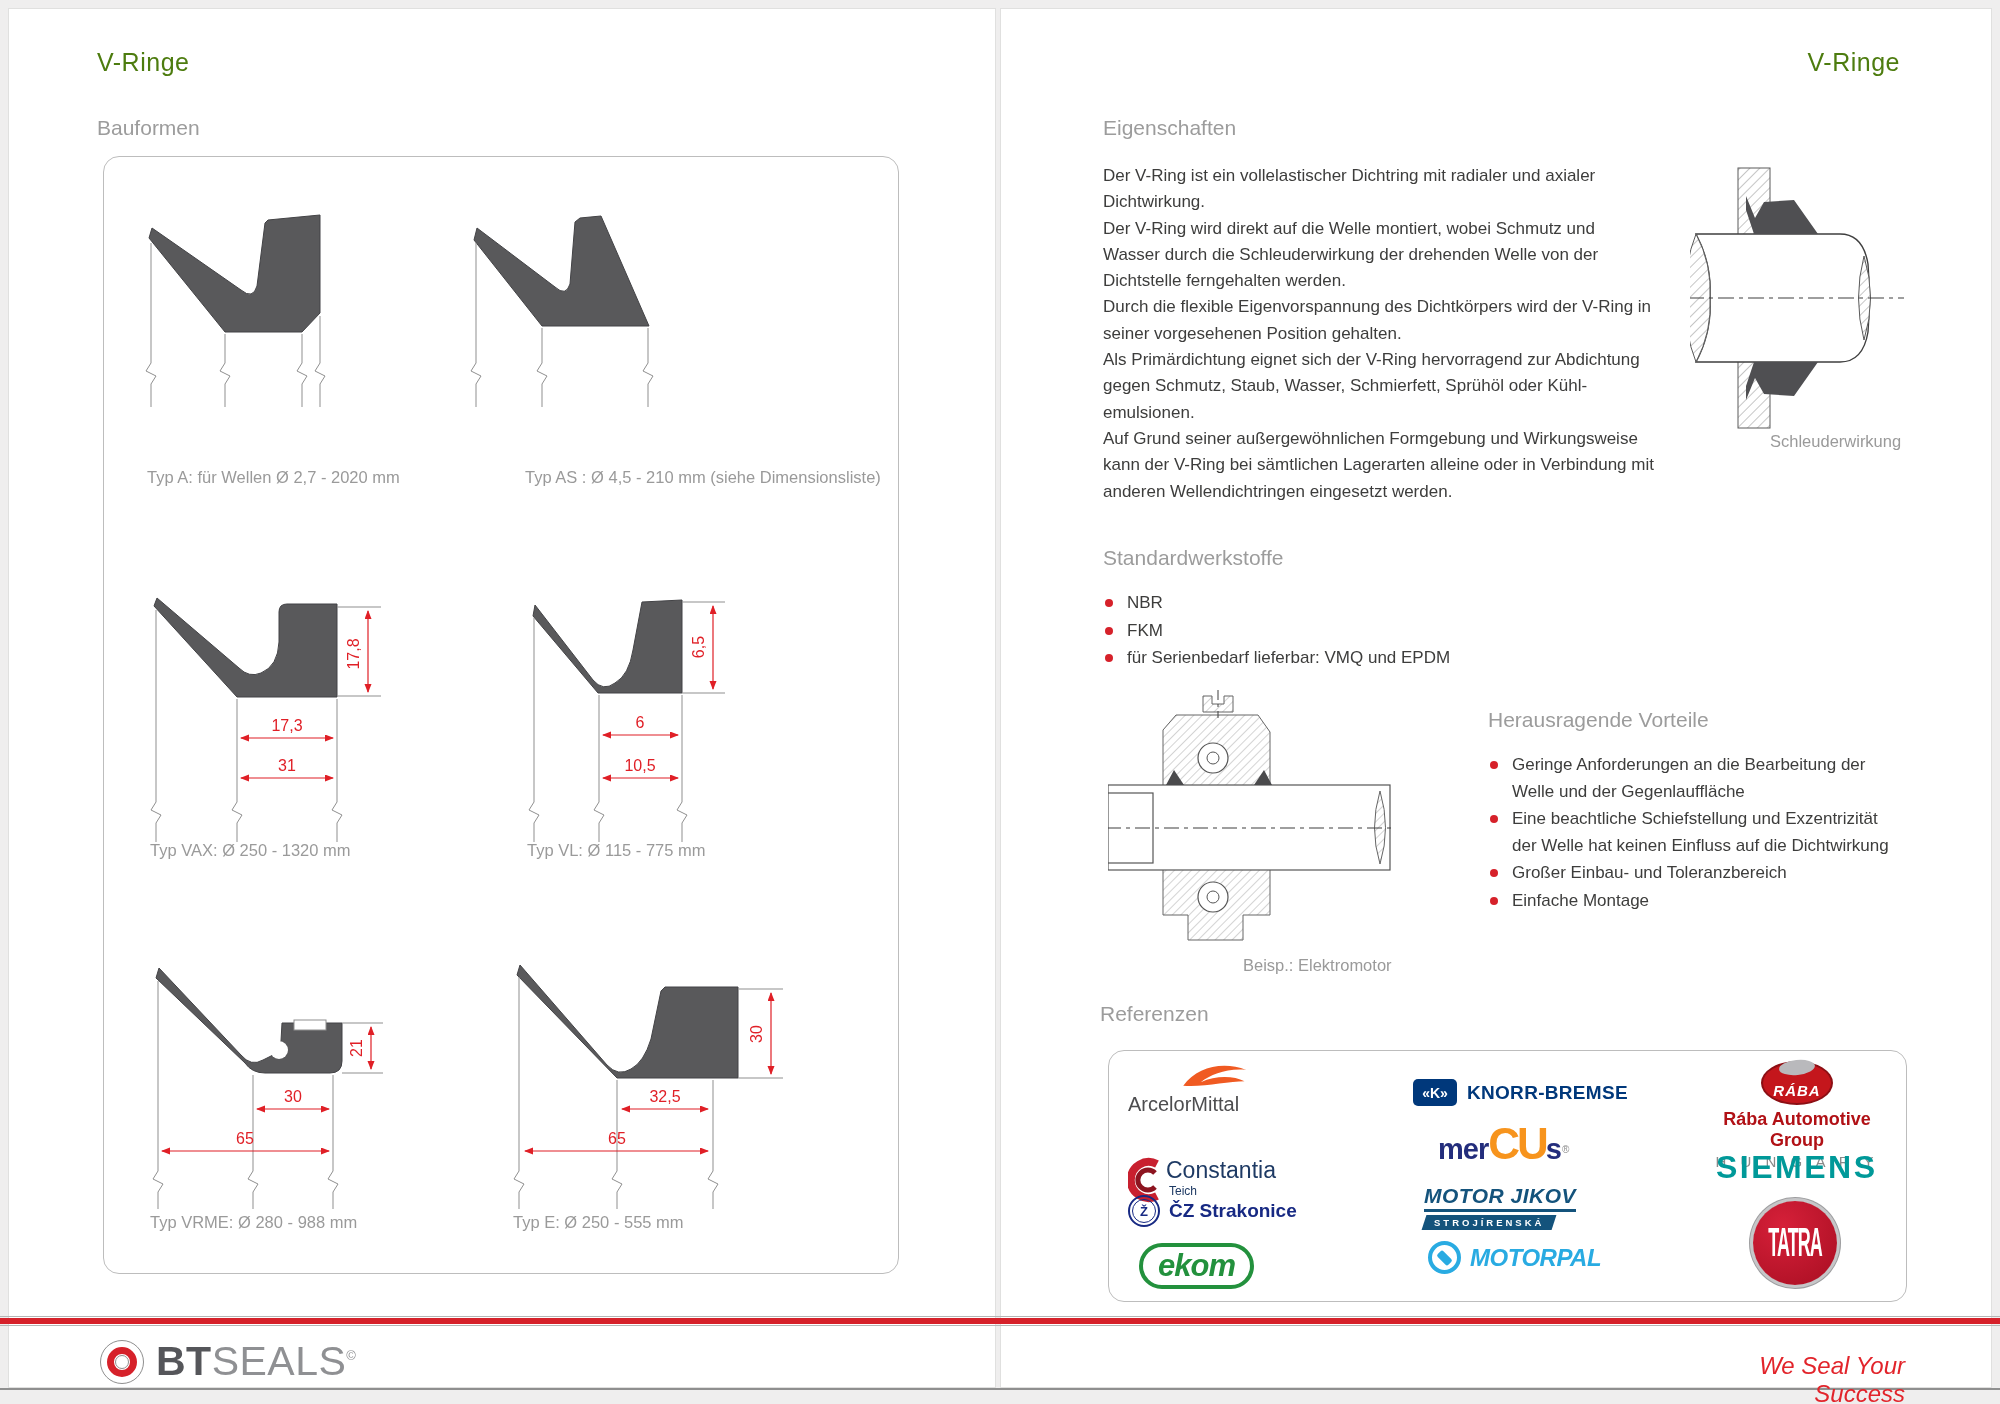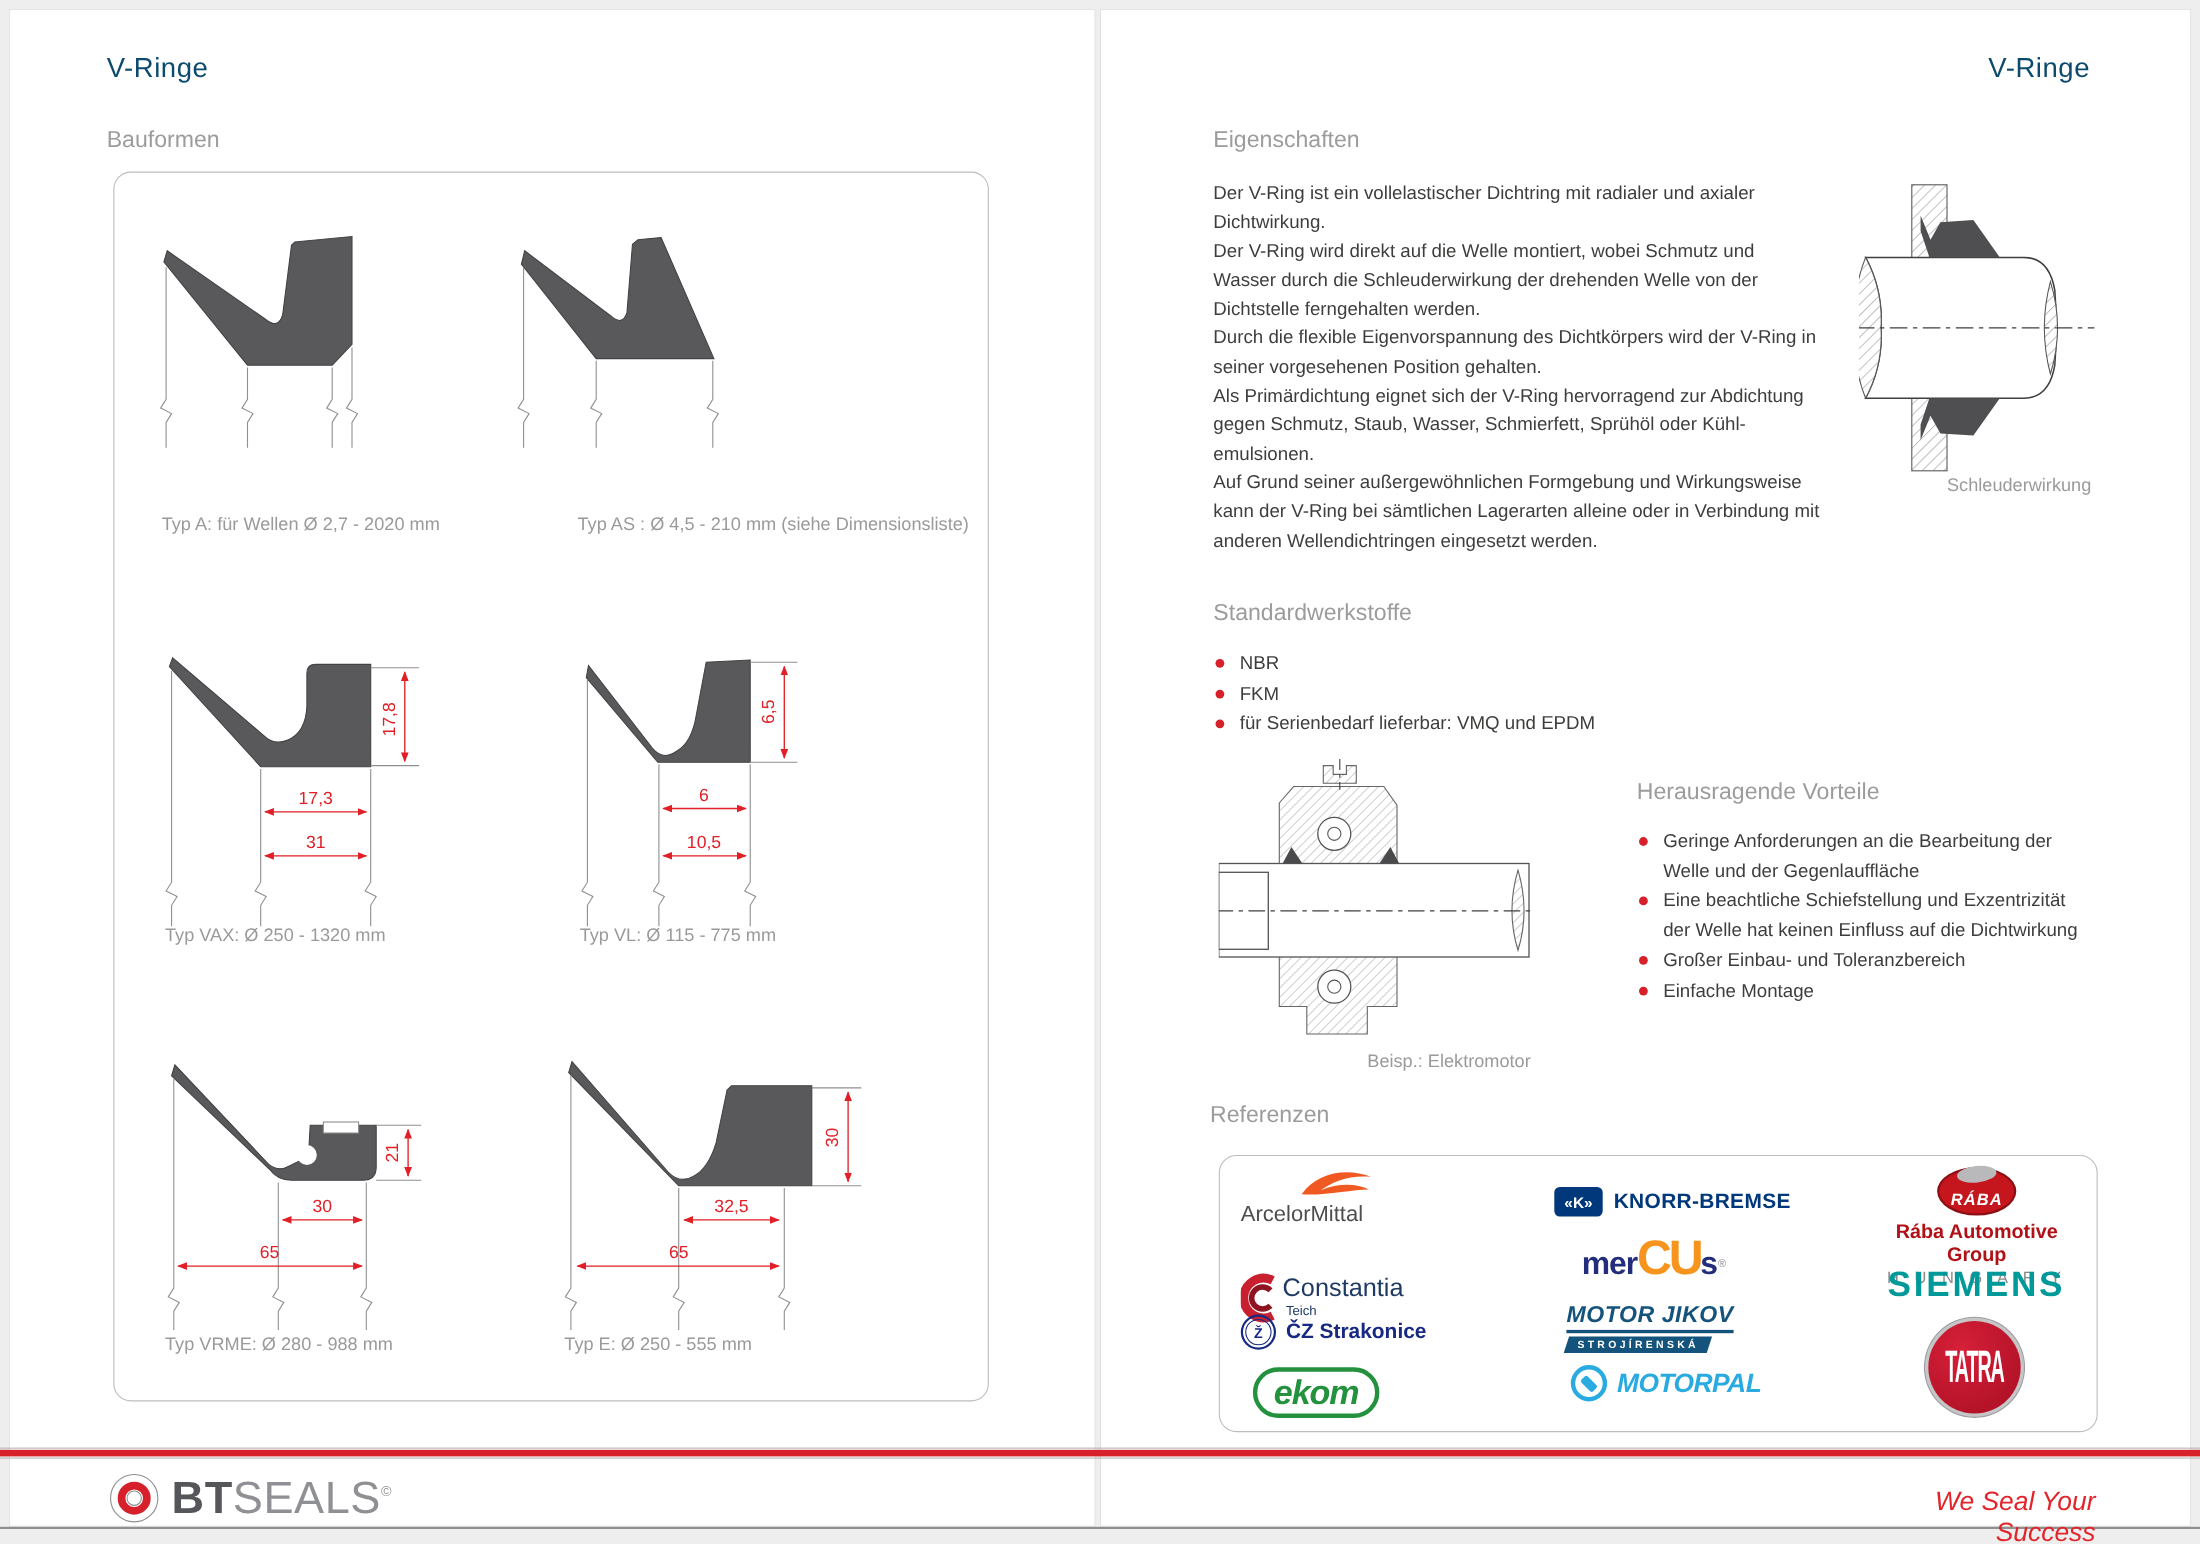--- a/index.html
+++ b/index.html
@@ -1,21 +1,21 @@
 <!DOCTYPE html>
 <html><head>
 <meta charset="utf-8">
 <style>
   html,body{margin:0;padding:0;background:#e8e8e7;font-family:"Liberation Sans",sans-serif;}
   #canvas{position:relative;width:2000px;height:1404px;background:#efeeee;overflow:hidden;}
   .page{position:absolute;top:8px;height:1380px;background:#ffffff;border:1px solid #e0e0df;box-sizing:border-box;}
   #page-left{left:8px;width:988px;}
   #page-right{left:1000px;width:992px;}
   .abs{position:absolute;}
-  .page-title{font-size:25px;color:#0c4a6e;letter-spacing:0.5px;}
+  .page-title{font-size:25px;color:#4d7c0f;letter-spacing:0.5px;}
   .sect-heading{font-size:21px;color:#9c9c9c;}
   .caption{font-size:16.5px;color:#9a9a9a;}
   .bodytext{font-size:17px;line-height:26.3px;color:#3d3d3c;white-space:pre-line;}
   .bullets{list-style:none;margin:0;padding:0;}
   .bullets li{position:relative;font-size:17px;line-height:26.5px;color:#3d3d3c;padding-left:24px;margin-bottom:1px;}
   .bullets li::before{content:"";position:absolute;left:2px;top:9px;width:8px;height:8px;border-radius:50%;background:#d6212a;}
   .frame-box{border:1px solid #bdbdbd;border-radius:16px;background:#fff;}
   svg text{font-family:"Liberation Sans",sans-serif;}
   .dim-label{fill:#e01f26;font-size:16px;}
   

